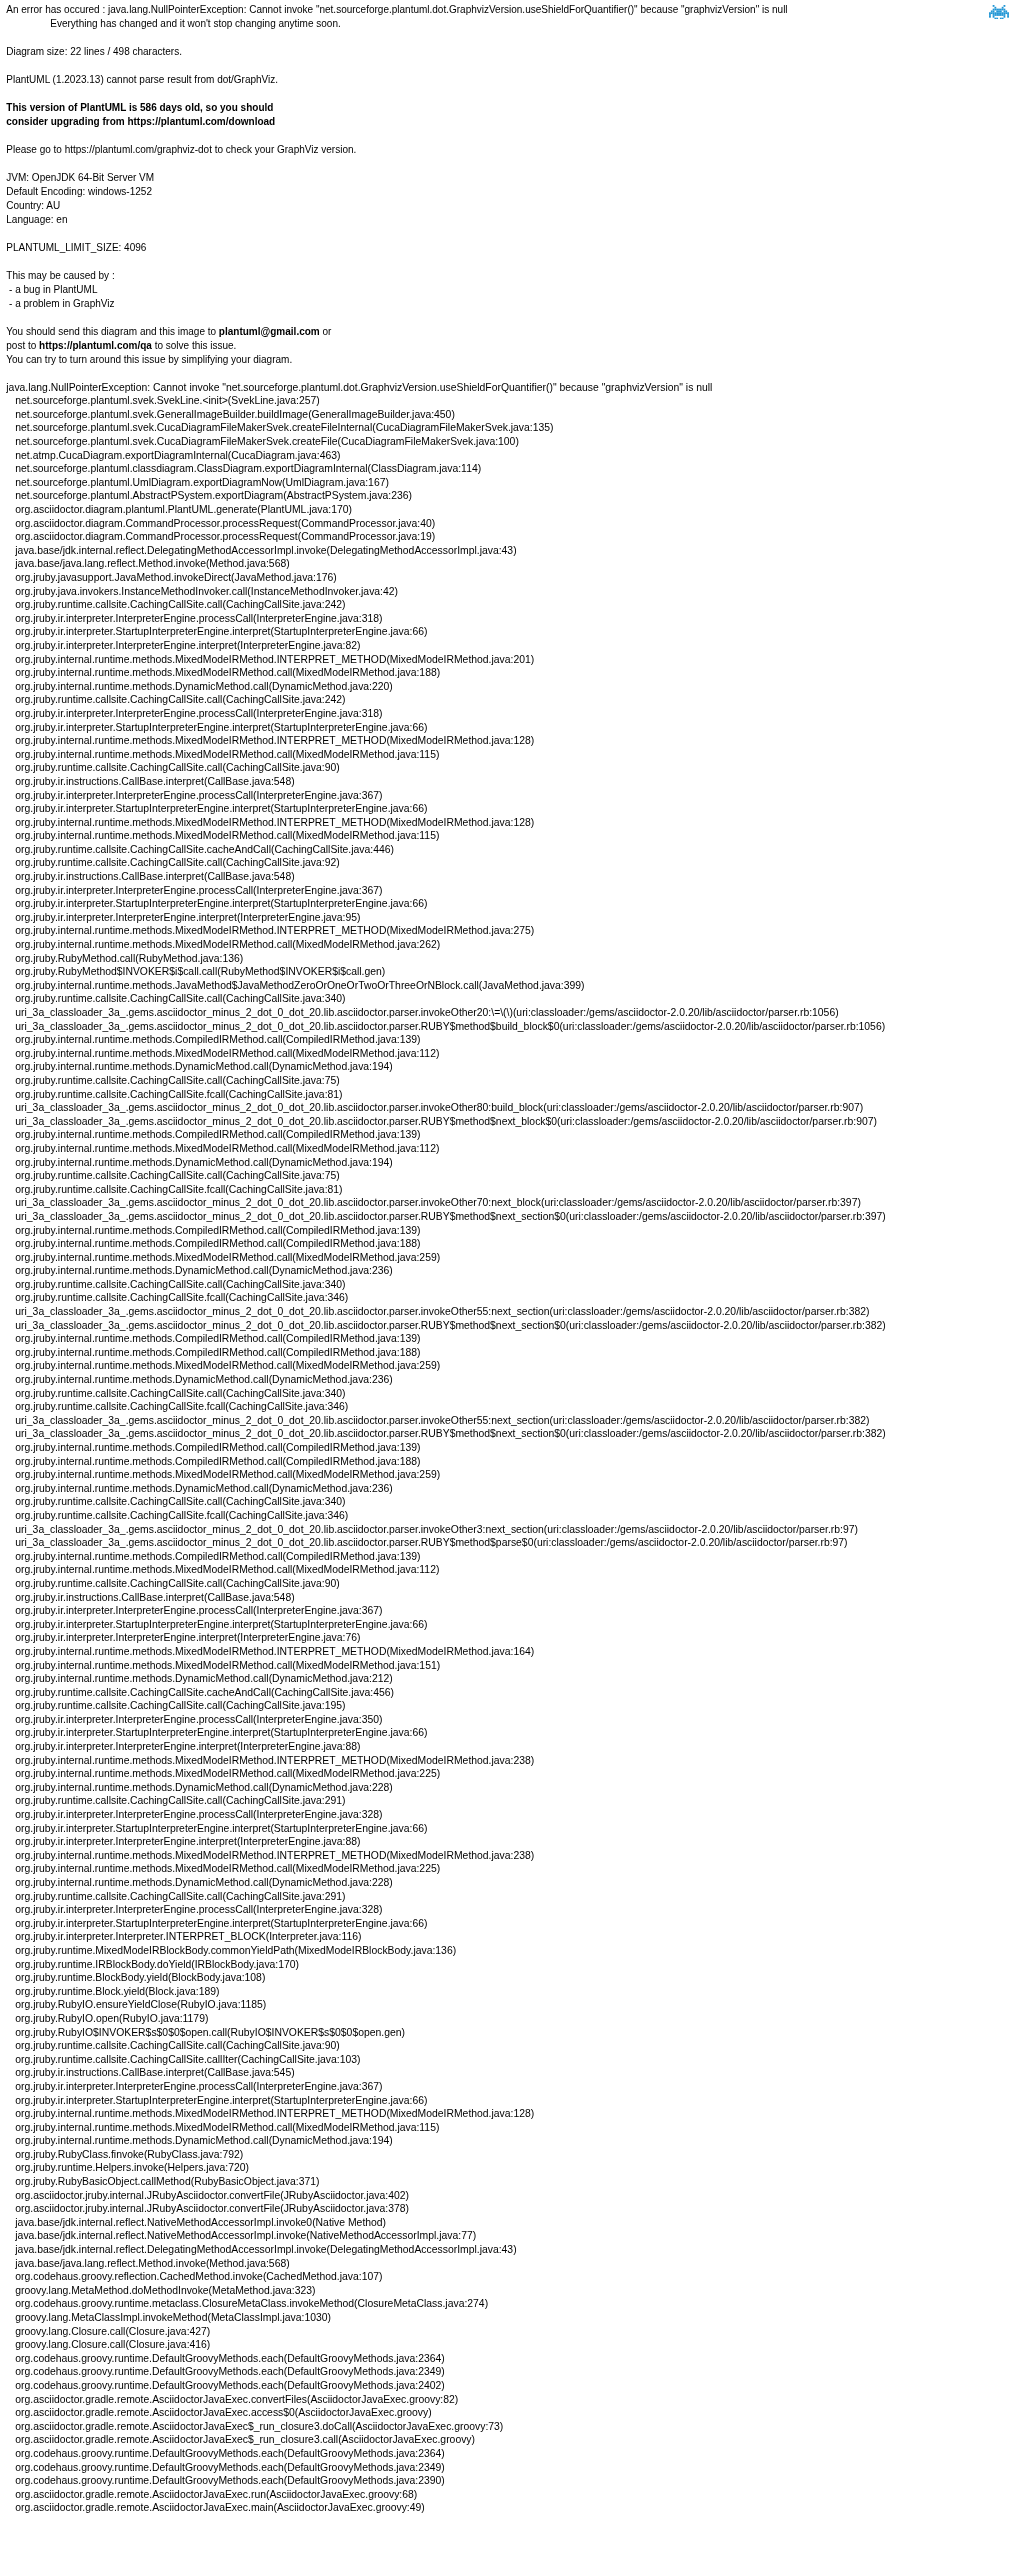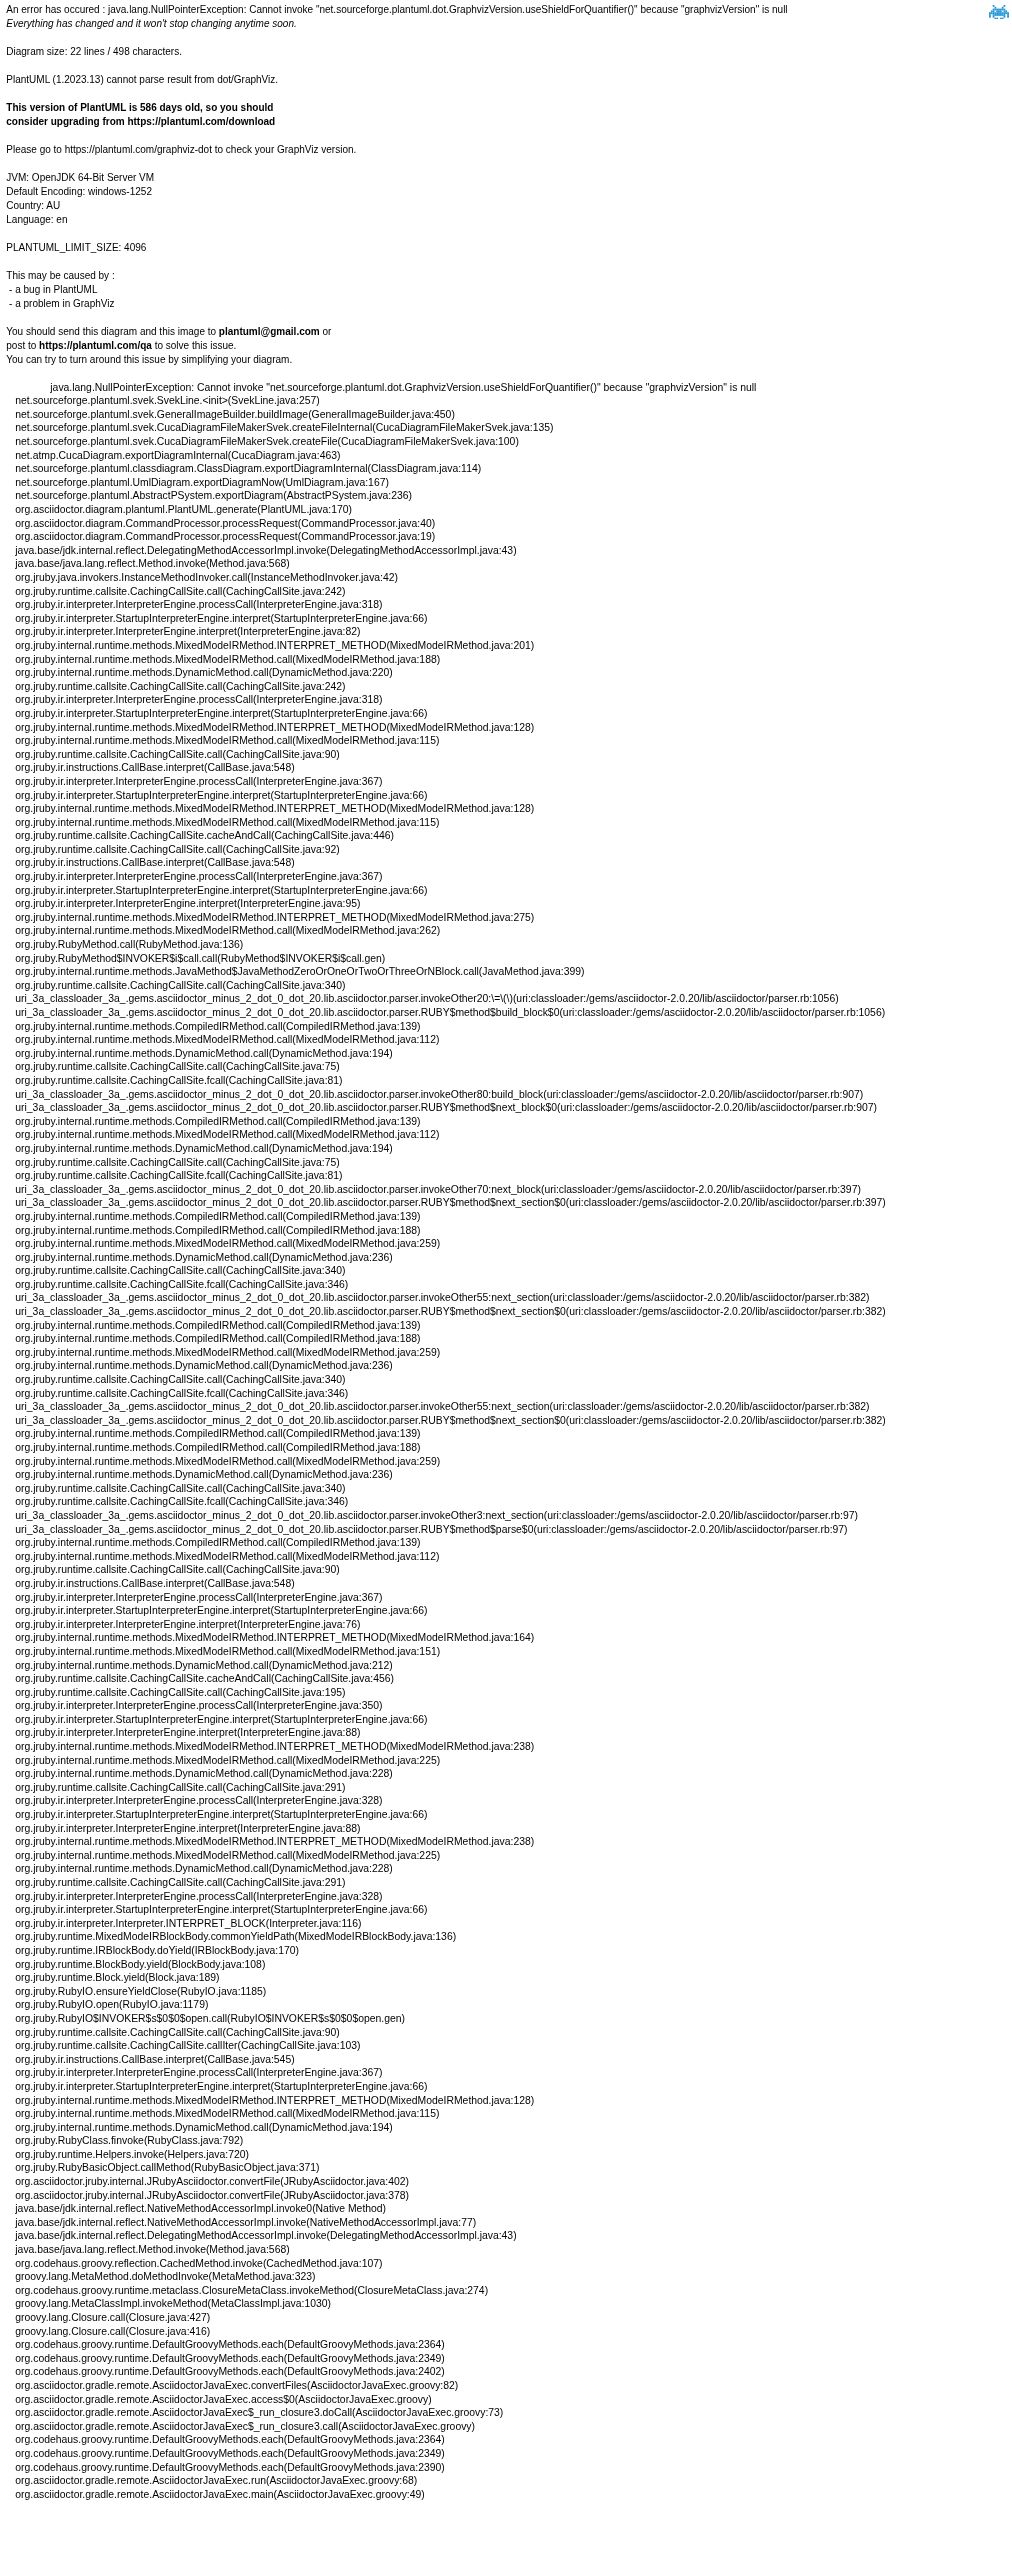--- a/index.html
+++ b/index.html
@@ -5,23 +5,23 @@
   html,body{margin:0;padding:0;}
   body{
     width:1012px;height:2576px;background:#ffffff;color:#000000;
     font-family:"Liberation Sans","DejaVu Sans",sans-serif;
     position:relative;overflow:hidden;
     -webkit-font-smoothing:none;
   }
   .header{padding:2.7px 0 0 6.3px;font-size:10px;}
   .hline{line-height:14px;height:14px;white-space:pre;}
   .b{font-weight:bold;}
-  .i{font-style:italic;}
+  .i{margin-left:44px;}
   .trace{font-size:10.4px;padding-left:6.3px;}
-  .exception{line-height:13.6px;height:13.6px;white-space:pre;margin-left:44px;}
+  .exception{line-height:13.6px;height:13.6px;white-space:pre;}
   .frame{line-height:13.6px;height:13.6px;white-space:pre;padding-left:9px;}
   #invader{position:absolute;top:4.5px;right:2.7px;width:20px;height:14.5px;}
 </style>
 </head>
 <body>
 
 <div id="invader"><svg width="20" height="14.5" viewBox="0 0 22 16">
       <rect x="4" y="0" width="2" height="2" fill="#2196D5"></rect>
       <rect x="16" y="0" width="2" height="2" fill="#2196D5"></rect>
       <rect x="6" y="2" width="2" height="2" fill="#2196D5"></rect>
@@ -109,20 +109,21 @@
       <div class="frame">net.sourceforge.plantuml.svek.CucaDiagramFileMakerSvek.createFile(CucaDiagramFileMakerSvek.java:100)</div>
       <div class="frame">net.atmp.CucaDiagram.exportDiagramInternal(CucaDiagram.java:463)</div>
       <div class="frame">net.sourceforge.plantuml.classdiagram.ClassDiagram.exportDiagramInternal(ClassDiagram.java:114)</div>
       <div class="frame">net.sourceforge.plantuml.UmlDiagram.exportDiagramNow(UmlDiagram.java:167)</div>
       <div class="frame">net.sourceforge.plantuml.AbstractPSystem.exportDiagram(AbstractPSystem.java:236)</div>
       <div class="frame">org.asciidoctor.diagram.plantuml.PlantUML.generate(PlantUML.java:170)</div>
       <div class="frame">org.asciidoctor.diagram.CommandProcessor.processRequest(CommandProcessor.java:40)</div>
       <div class="frame">org.asciidoctor.diagram.CommandProcessor.processRequest(CommandProcessor.java:19)</div>
       <div class="frame">java.base/jdk.internal.reflect.DelegatingMethodAccessorImpl.invoke(DelegatingMethodAccessorImpl.java:43)</div>
       <div class="frame">java.base/java.lang.reflect.Method.invoke(Method.java:568)</div>
+      <div class="frame">org.jruby.javasupport.JavaMethod.invokeDirect(JavaMethod.java:176)</div>
       <div class="frame">org.jruby.java.invokers.InstanceMethodInvoker.call(InstanceMethodInvoker.java:42)</div>
       <div class="frame">org.jruby.runtime.callsite.CachingCallSite.call(CachingCallSite.java:242)</div>
       <div class="frame">org.jruby.ir.interpreter.InterpreterEngine.processCall(InterpreterEngine.java:318)</div>
       <div class="frame">org.jruby.ir.interpreter.StartupInterpreterEngine.interpret(StartupInterpreterEngine.java:66)</div>
       <div class="frame">org.jruby.ir.interpreter.InterpreterEngine.interpret(InterpreterEngine.java:82)</div>
       <div class="frame">org.jruby.internal.runtime.methods.MixedModeIRMethod.INTERPRET_METHOD(MixedModeIRMethod.java:201)</div>
       <div class="frame">org.jruby.internal.runtime.methods.MixedModeIRMethod.call(MixedModeIRMethod.java:188)</div>
       <div class="frame">org.jruby.internal.runtime.methods.DynamicMethod.call(DynamicMethod.java:220)</div>
       <div class="frame">org.jruby.runtime.callsite.CachingCallSite.call(CachingCallSite.java:242)</div>
       <div class="frame">org.jruby.ir.interpreter.InterpreterEngine.processCall(InterpreterEngine.java:318)</div>

